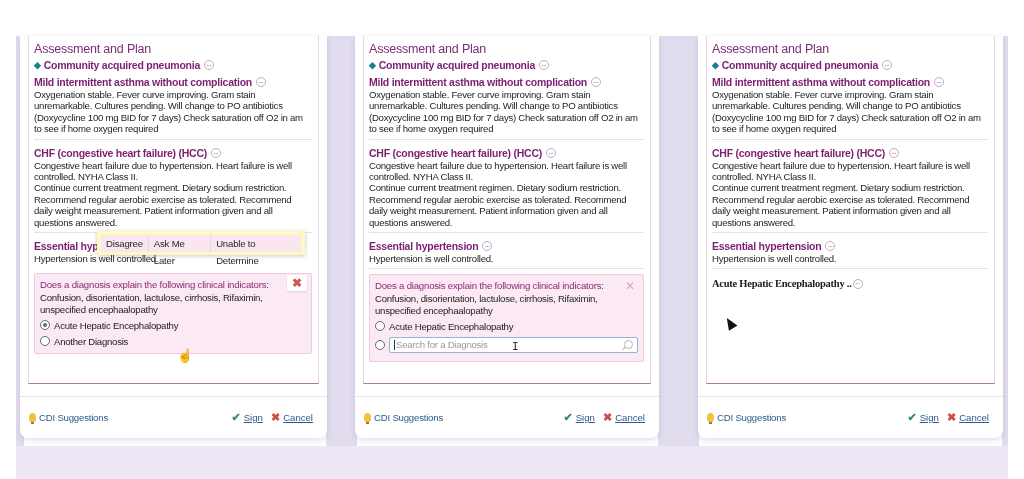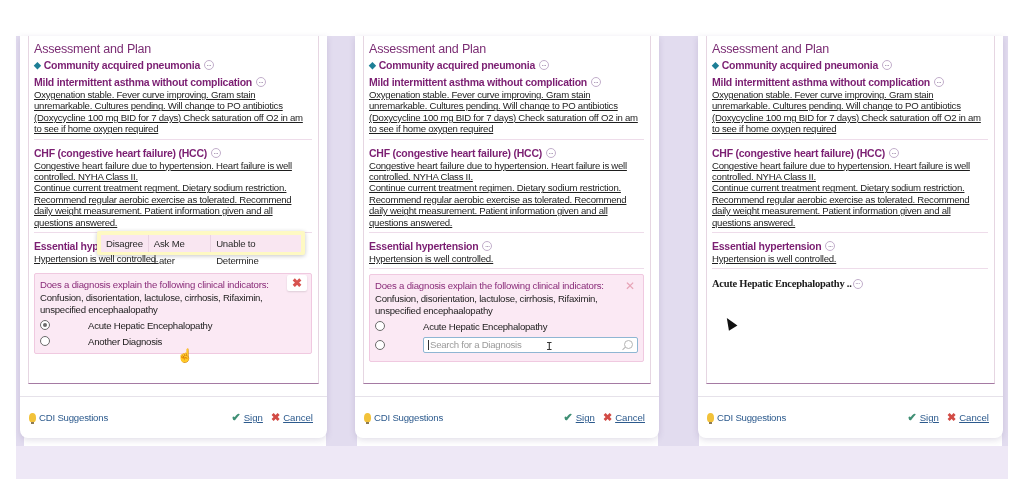--- a/index.html
+++ b/index.html
@@ -25,34 +25,34 @@
   }
   .section-title { font-size: 12.5px; color: #7b2d74; font-family: "Liberation Sans Narrow", "Liberation Sans", sans-serif; letter-spacing: -0.2px; margin-bottom: 2px; }
   .dx-row { display: flex; align-items: center; font-size: 10.5px; font-weight: bold; color: #7b1f72; letter-spacing: -0.25px; line-height: 14px; }
   .dx-row.primary .diamond { color: #1d7f96; font-size: 9px; margin-right: 3px; }
   .dx-row.black { color: #1b1b1b; font-family: Liberation Serif, serif; }
   .more-icon {
     display: inline-flex; align-items: center; justify-content: center;
     width: 10px; height: 10px; border: 1px solid #c2aecb; border-radius: 50%;
     font-size: 6px; color: #a793b2; margin-left: 4px; line-height: 1; letter-spacing: -0.5px;
   }
-  .note { font-size: 9.6px; color: #1e1e1e; line-height: 11.4px; letter-spacing: -0.25px; text-decoration: underline; }
+  .note { font-size: 9.6px; color: #1e1e1e; line-height: 11.4px; letter-spacing: -0.25px; }
   .block { padding-bottom: 4px; border-bottom: 1px solid #eedcea; margin-bottom: 6px; }
   .block.noborder { border-bottom: none; }
 
   .cdi-box {
     background: #fbe9f4; border: 1px solid #f0c9e0; border-radius: 2px;
     padding: 5px 5px 6px 5px; position: relative;
   }
   .cdi-q { font-size: 9.6px; color: #8a2c79; letter-spacing: -0.2px; line-height: 12px; }
   .cdi-ind { font-size: 9.6px; color: #1e1e1e; letter-spacing: -0.25px; line-height: 11.4px; margin-top: 1px; }
   .cdi-close { position: absolute; right: 8px; top: 4px; font-size: 12px; font-weight: bold; color: #d8534f; }
   .cdi-close.soft { color: #e7a3b6; font-weight: normal; font-size: 12px; }
   .cdi-close.boxed { background: #ffffff; border-radius: 2px; padding: 0 5px; right: 4px; top: 1px; line-height: 16px; box-shadow: 0 1px 2px rgba(0,0,0,0.12); }
-  .radio-row { display: flex; align-items: center; font-size: 9.6px; color: #1b1b1b; letter-spacing: -0.25px; margin-top: 4px; height: 12px; gap: 34px; }
+  .radio-row { display: flex; align-items: center; font-size: 9.6px; color: #1b1b1b; letter-spacing: -0.25px; margin-top: 4px; height: 12px; }
   .radio { width: 10px; height: 10px; border: 1px solid #6b6b6b; border-radius: 50%; background: #fff; margin-right: 4px; position: relative; flex: none; }
   .radio.checked::after { content: ""; position: absolute; left: 2px; top: 2px; width: 4px; height: 4px; border-radius: 50%; background: #6b6b6b; }
   .search-field {
     flex: 1; height: 16px; border: 1px solid #8fb6d3; border-radius: 2px; background: #ffffff;
     display: flex; align-items: center; padding: 0 4px; font-size: 9.6px; color: #9a9a9a; position: relative;
   }
   .search-field .caret { width: 1px; height: 10px; background: #333; margin-right: 1px; }
   .search-icon { position: absolute; right: 4px; top: 2px; width: 9px; height: 9px; border: 1.2px solid #b5b5b5; border-radius: 50%; }
   .search-icon::after { content: ""; position: absolute; left: -3px; top: 7px; width: 4px; height: 1.2px; background: #b5b5b5; transform: rotate(-45deg); }
   .ibeam { position: absolute; left: 122px; top: 2px; font-size: 11px; color: #333; font-family: "DejaVu Sans Mono", monospace; }

